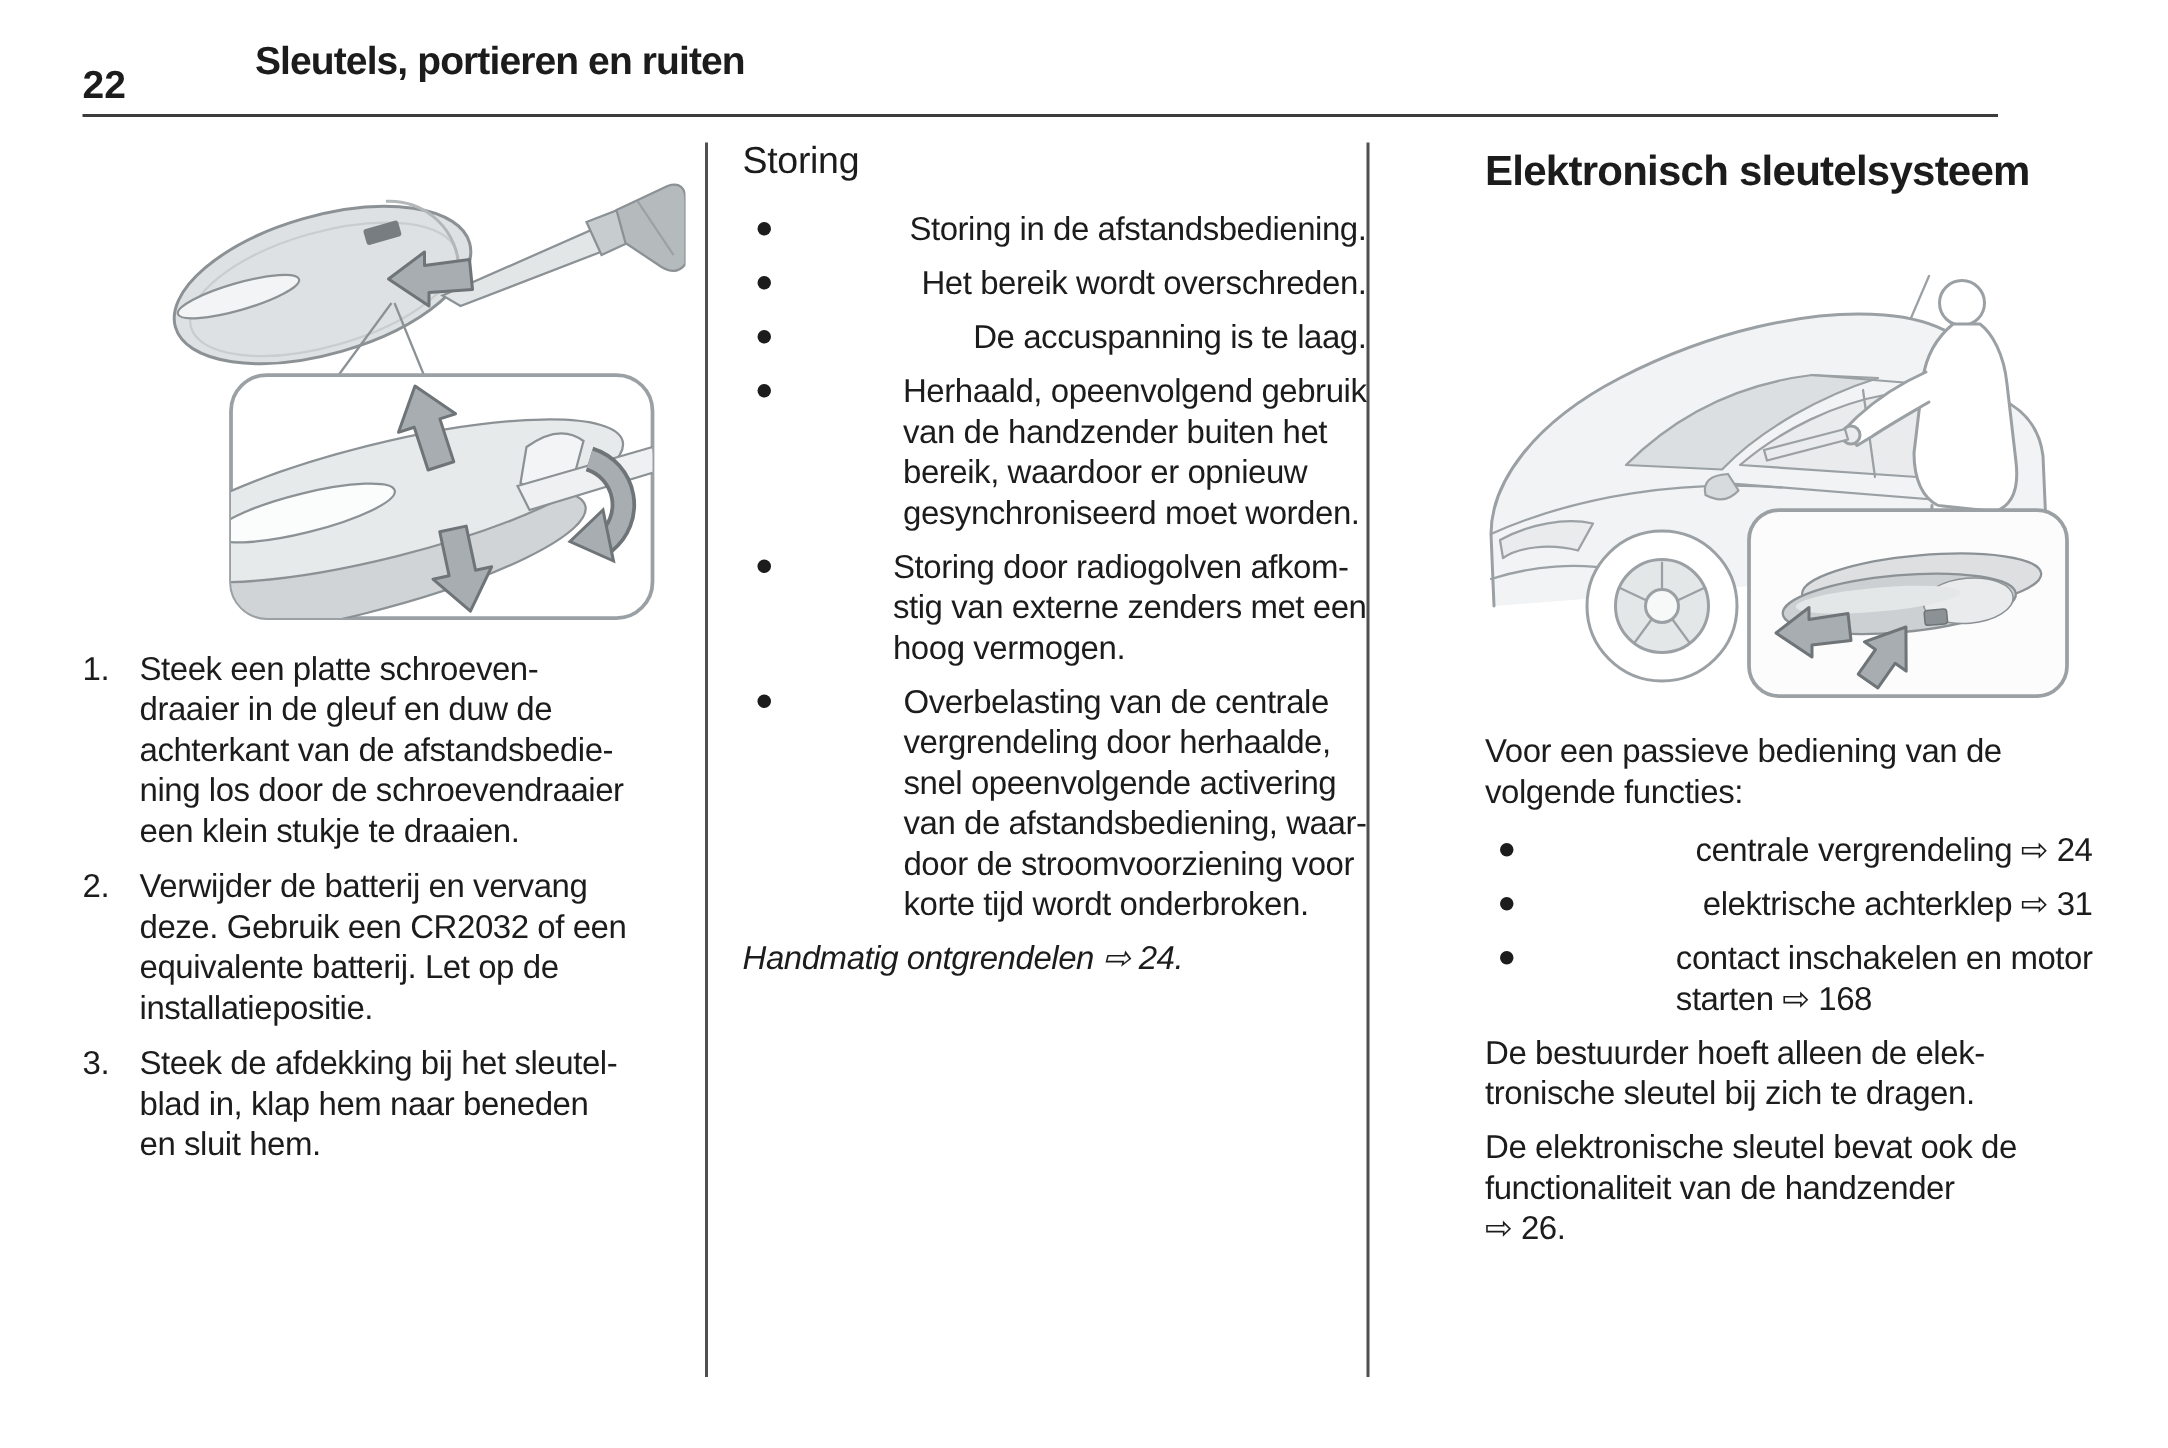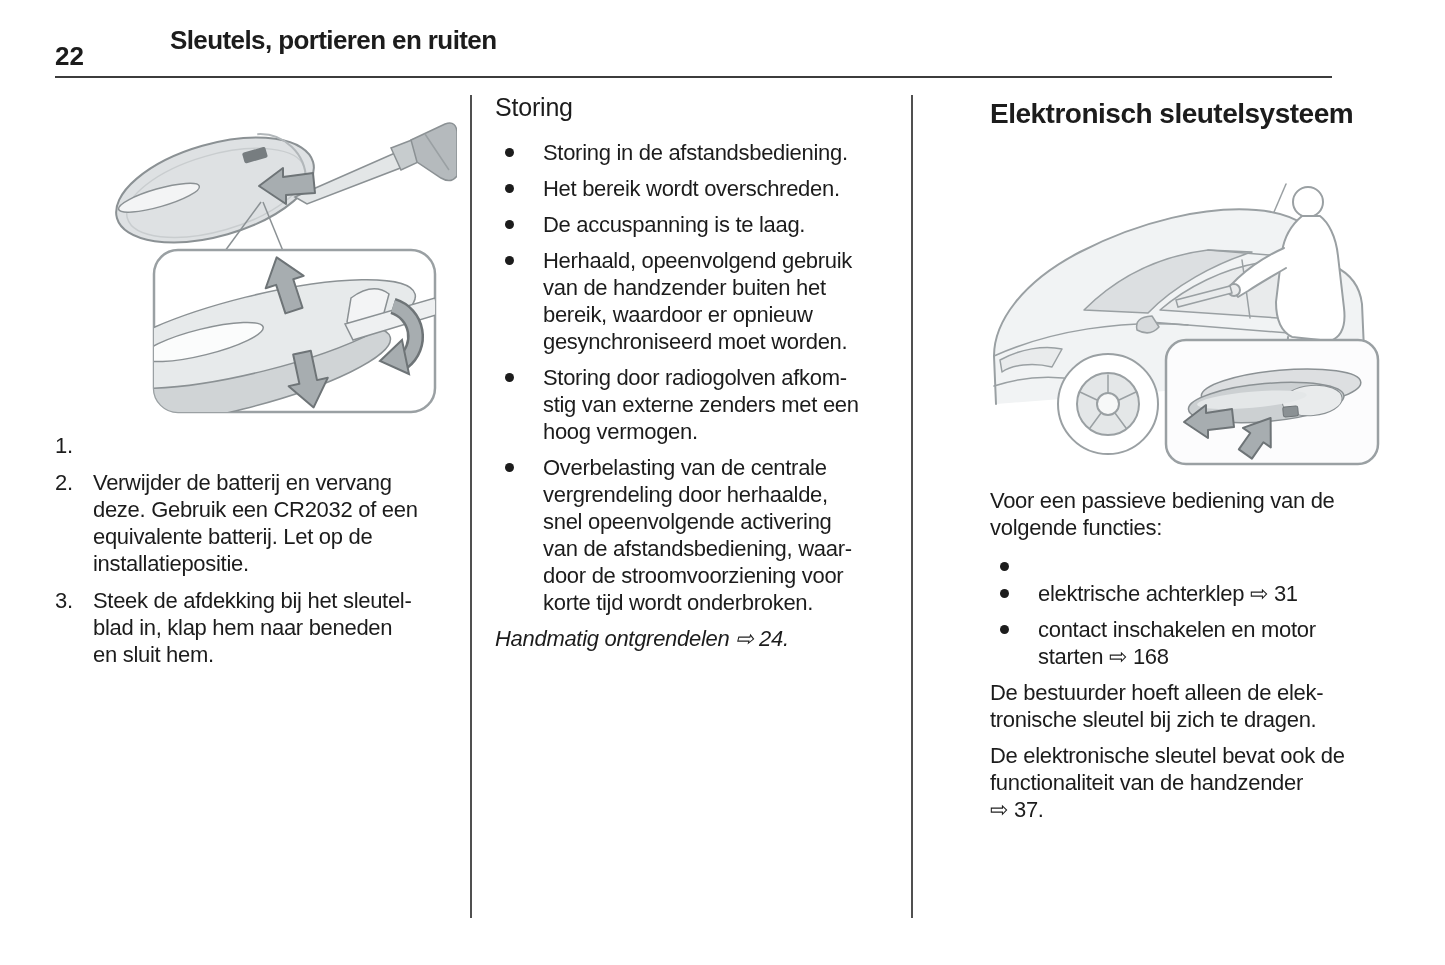--- a/index.html
+++ b/index.html
@@ -21,21 +21,21 @@
   #col3{left:990px;top:97px;width:405px;}
   .body-text{font-size:22px;line-height:27px;letter-spacing:-0.3px;white-space:pre;}
   .sub-heading{font-size:25px;font-weight:400;line-height:30px;margin:0 0 17px 0;letter-spacing:-0.2px;}
   .section-heading{font-size:28px;font-weight:700;line-height:34px;margin:0;letter-spacing:-0.5px;white-space:pre;}
   .figure{margin:0;}
   #fig-left{width:402px;height:322px;margin-bottom:12px;}
   #fig-right{width:393px;height:320px;margin-top:19px;margin-bottom:17px;}
   .intro{margin:0 0 4px 0;}
   .intro-r{margin:0 0 12px 0;}
   .list{margin:0;padding:0;list-style:none;}
-  .li{display:flex;margin:0 0 9px 0;}
+  .li{display:flex;margin:0 0 9px 0;justify-content:space-between;}
   .dot{flex:none;width:9px;height:9px;border-radius:50%;background:#1c1c1c;margin:9px 0 0 10px;}
   .li .body-text{margin-left:29px;}
   .step{display:flex;margin:0 0 10px 0;}
   .step-num{flex:none;width:38px;}
   .para{margin:0 0 9px 0;}
   .footer-line{margin:0;font-style:italic;}
 </style>
 </head>
 <body>
 
@@ -86,20 +86,25 @@
         <polygon transform="rotate(-12 253 283)" points="253,310 233,284 244,284 244,254 262,254 262,284 273,284" fill="#a7adb0" stroke="#6e7477" stroke-width="2" stroke-linejoin="round"></polygon>
         <path d="M338,208 a32,32 0 0 1 10,56" fill="none" stroke="#6e7477" stroke-width="17"></path>
         <path d="M338,208 a32,32 0 0 1 10,56" fill="none" stroke="#a7adb0" stroke-width="12"></path>
         <polygon points="354,276 325,263 347,242" fill="#a7adb0" stroke="#6e7477" stroke-width="2"></polygon>
       </g>
     </svg>
   </div>
   <div class="list">
     <div class="step">
       <span class="step-num body-text">1.</span>
+      <span class="body-text">Steek een platte schroeven-
+draaier in de gleuf en duw de
+achterkant van de afstandsbedie-
+ning los door de schroevendraaier
+een klein stukje te draaien.</span>
     </div>
     <div class="step">
       <span class="step-num body-text">2.</span>
       <span class="body-text">Verwijder de batterij en vervang
 deze. Gebruik een CR2032 of een
 equivalente batterij. Let op de
 installatiepositie.</span>
     </div>
     <div class="step">
       <span class="step-num body-text">3.</span>
@@ -208,29 +213,30 @@
         <polygon points="194,272 216,255 216,263 242,259 244,277 218,280 218,288" fill="#a7adb0" stroke="#6e7477" stroke-width="2" stroke-linejoin="round"></polygon>
         <polygon transform="rotate(35 268 286)" points="268,264 251,288 260,288 260,308 276,308 276,288 285,288" fill="#a7adb0" stroke="#6e7477" stroke-width="2" stroke-linejoin="round"></polygon>
       </g>
     </svg>
   </div>
   <p class="body-text intro-r">Voor een passieve bediening van de
 volgende functies:</p>
   <div class="list">
     <div class="li">
       <span class="dot"></span>
+      <span class="body-text">centrale vergrendeling ⇨ 24</span>
     </div>
     <div class="li">
       <span class="dot"></span>
       <span class="body-text">elektrische achterklep ⇨ 31</span>
     </div>
     <div class="li">
       <span class="dot"></span>
       <span class="body-text">contact inschakelen en motor
 starten ⇨ 168</span>
     </div>
   </div>
   <p class="body-text para">De bestuurder hoeft alleen de elek-
 tronische sleutel bij zich te dragen.</p>
   <p class="body-text para">De elektronische sleutel bevat ook de
 functionaliteit van de handzender
-⇨ 37.</p>
+⇨ 26.</p>
 </div>
 
 </body></html>

